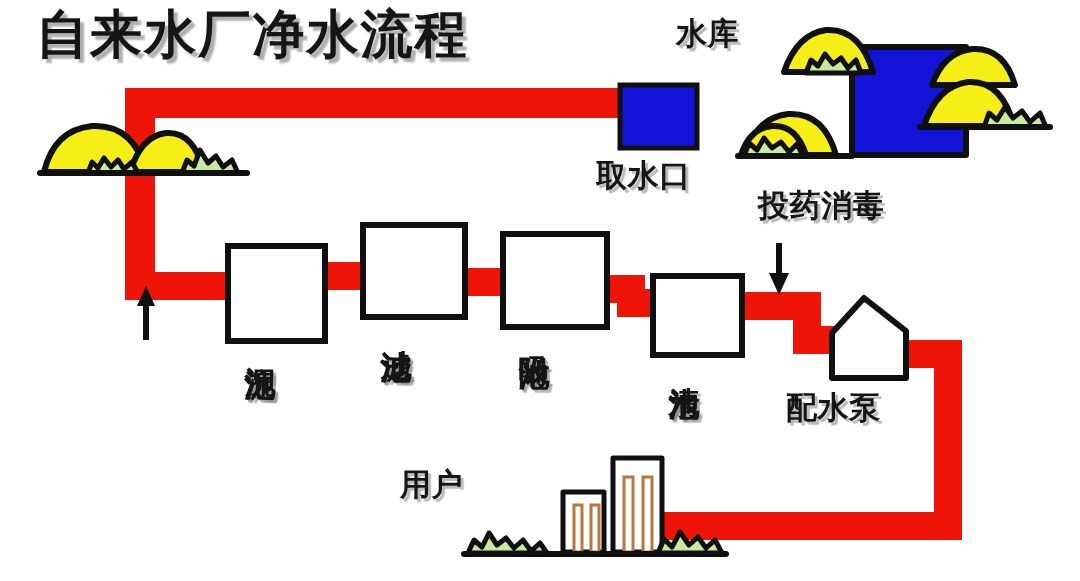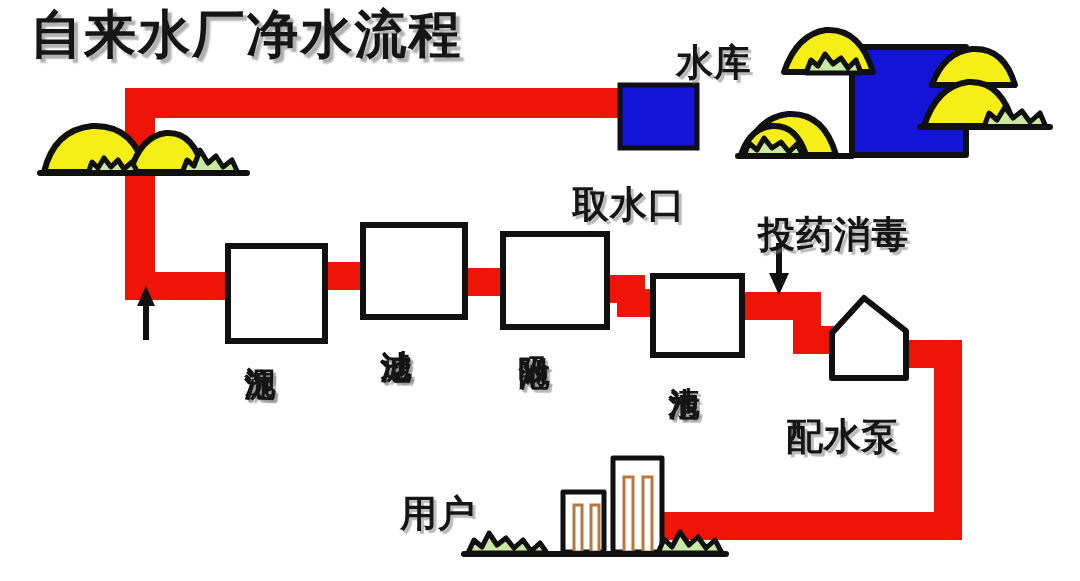--- a/index.html
+++ b/index.html
@@ -22,26 +22,26 @@
   .lbl{
     position:absolute;
     color:#151515;
     font-weight:700;
     white-space:pre;
     line-height:1.02;
     text-shadow:3px 3px 1px rgba(130,130,130,0.55);
     letter-spacing:0.02em;
   }
   #title{
-    left:30px; top:8px;
+    left:36px; top:8px;
     font-size:52px;
     letter-spacing:0.04em;
     text-shadow:4px 4px 2px rgba(120,120,120,0.6);
   }
-  .lbl-h{ font-size:37px;margin-top:26px; }
+  .lbl-h{ font-size:31px; }
   .lbl-v{ font-size:31px; writing-mode:vertical-rl; text-orientation:upright; }
 </style>
 </head>
 <body>
 
 <div id="stage">
 
   <svg id="svgroot" viewBox="0 0 1080 581">
 
     <g>
@@ -121,21 +121,21 @@
       <path d="M658 553 L664 539 L672 547 L680 532 L689 545 L698 537 L706 548 L715 540 L722 553 Z" fill="#c9e8a0" stroke="#101010" stroke-width="5" stroke-linejoin="round"></path>
       <line x1="464" y1="554" x2="726" y2="554" stroke="#101010" stroke-width="6" stroke-linecap="round"></line>
     </g>
 
   </svg>
 
   <div class="lbl" id="title">自来水厂净水流程</div>
 
   <div class="lbl lbl-h" style="left:676px; top:18px;">水库</div>
 
-  <div class="lbl lbl-h" style="left:572px; top:160px;">取水口</div>
+  <div class="lbl lbl-h" style="left:596px; top:160px;">取水口</div>
 
 
   <div class="lbl lbl-v" style="left:244px; top:342px;">沉淀池</div>
 
   <div class="lbl lbl-v" style="left:380px; top:325px;">过滤池</div>
 
   <div class="lbl lbl-v" style="left:518px; top:332px;">吸附池</div>
 
   <div class="lbl lbl-v" style="left:668px; top:362px;">清水池</div>
 

